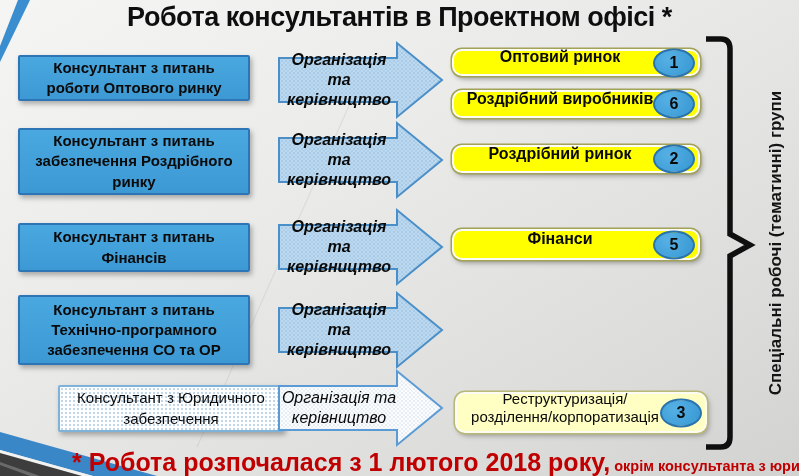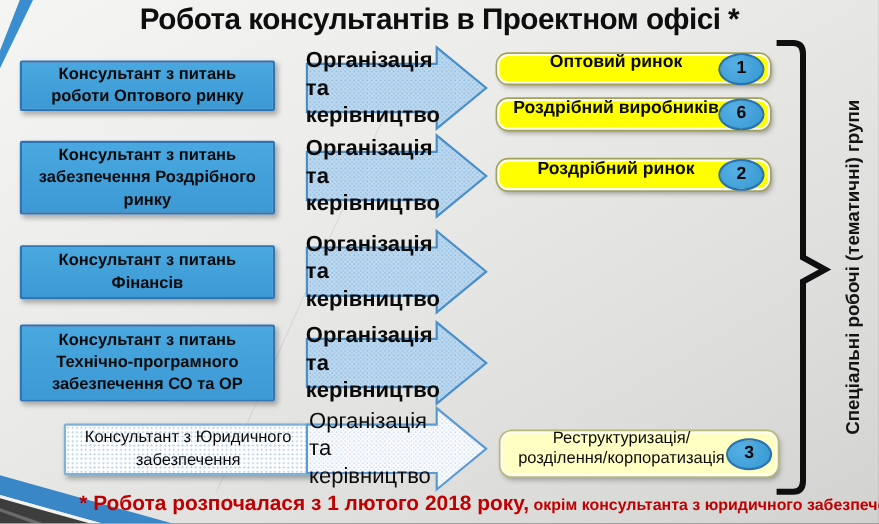--- a/index.html
+++ b/index.html
@@ -35,22 +35,22 @@
   .b1{top:55px;height:46px}
   .b2{top:128px;height:67px}
   .b3{top:223px;height:49px}
   .b4{top:295px;height:70px}
   .b5{top:385px;height:47px}
   
   .arrowWrap{position:absolute;left:277px;width:168px;height:80px}
   .a1{top:40px}.a2{top:120px}.a3{top:207px}.a4{top:290px}.a5{top:368px}
   .arrowText{
     position:absolute;left:4px;top:17px;width:116px;height:46px;
-    display:flex;align-items:center;justify-content:center;
-    font-weight:bold;font-size:20px;color:#0a0a0a;line-height:1.25;
+    display:flex;align-items:center;justify-content:center;text-align:center;
+    font-style:italic;font-weight:bold;font-size:16px;color:#0a0a0a;line-height:1.25;
   }
   .arrowWrap.plain .arrowText{font-weight:normal;}
   
   .gbox{
     position:absolute;left:452px;width:248px;box-sizing:border-box;
     background:#ffff00;border:2px solid #fcfcf4;border-radius:10px;
     box-shadow:0 0 0 1.5px #a2a258,2px 3px 5px rgba(60,60,60,.45);
     display:flex;align-items:center;justify-content:center;text-align:center;
     font-size:16px;font-weight:bold;color:#0a0a0a;line-height:1.15;
     padding:1px 44px 11px 12px;
@@ -75,21 +75,21 @@
     font-size:16px;font-weight:bold;color:#0a0a0a;font-style:normal;
   }
   
   .brace{position:absolute;left:698px;top:34px;}
   .bracketLabel{
     position:absolute;left:776px;top:243px;transform:translate(-50%,-50%) rotate(-90deg);
     white-space:nowrap;font-size:17px;font-weight:bold;color:#141414;
   }
   
   .footnote{position:absolute;left:72px;top:448px;white-space:nowrap;color:#c00000;}
-  .footnote .main{font-size:19px;font-weight:bold;}
+  .footnote .main{font-size:25px;font-weight:bold;}
   .footnote .sub{font-size:14.5px;font-weight:bold;}
   
   .cornerTL{position:absolute;left:0;top:0;}
   .cornerBL{position:absolute;left:0;bottom:0;}
 </style>
 </head>
 <body>
 
 <div class="slide">
 
@@ -162,20 +162,24 @@
     <span class="badge">1</span>
   </div>
   <div class="gbox y2">
     <span>Роздрібний виробників</span>
     <span class="badge">6</span>
   </div>
   <div class="gbox y3">
     <span>Роздрібний ринок</span>
     <span class="badge">2</span>
   </div>
+  <div class="gbox y4">
+    <span>Фінанси</span>
+    <span class="badge">5</span>
+  </div>
   <div class="gbox y6 pale">
     <span>Реструктуризація/розділення/корпоратизація</span>
     <span class="badge">3</span>
   </div>
 
   <svg class="brace" width="62" height="418">
     <path d="M 8 5 L 23 5 Q 32 5 32 15 L 32 200 L 52 211 L 32 222 L 32 403 Q 32 413 23 413 L 8 413" fill="none" stroke="#0f0f0f" stroke-width="5.5" stroke-linecap="butt" stroke-linejoin="miter"></path>
   </svg>
   <div class="bracketLabel">Спеціальні робочі (тематичні) групи</div>
 

